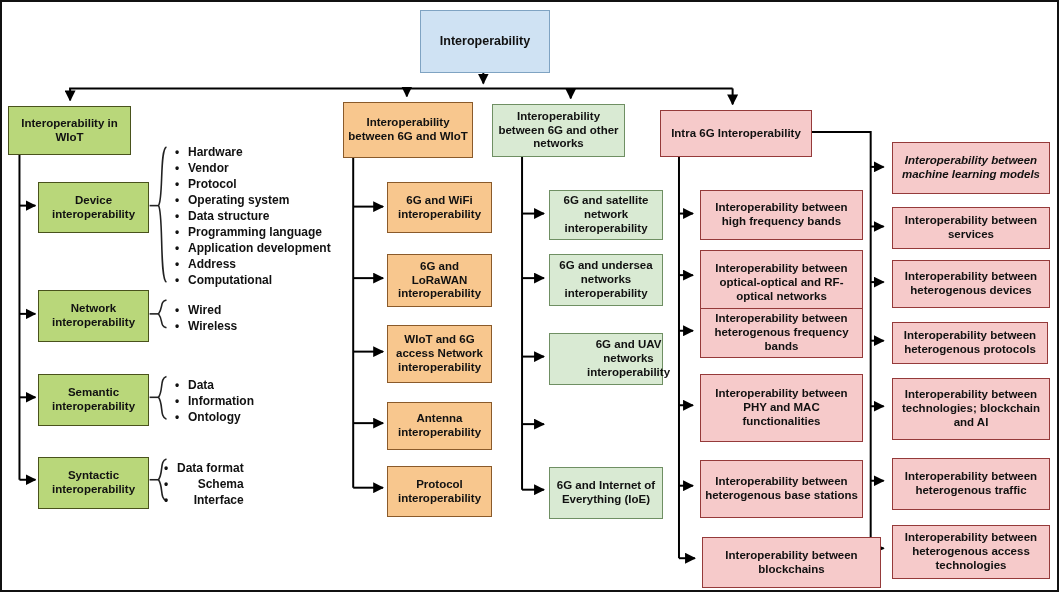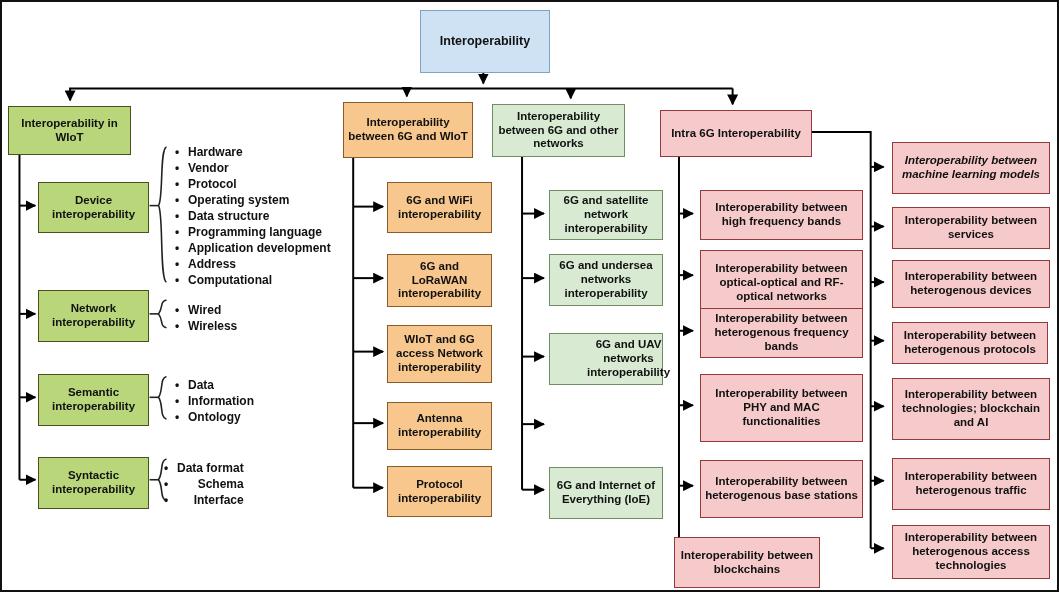--- a/index.html
+++ b/index.html
@@ -162,21 +162,21 @@
   <div class="box lgreen" style="left:547px;top:252px;width:114px;height:52px;">6G and undersea networks interoperability</div>
   <div class="box lgreen" style="left:547px;top:331px;width:114px;height:52px;padding-left:48px;">6G and UAV networks interoperability</div>
   <div class="box lgreen" style="left:547px;top:465px;width:114px;height:52px;">6G and Internet of Everything (IoE)</div>
 
   <div class="box pink" style="left:658px;top:108px;width:152px;height:47px;">Intra 6G Interoperability</div>
   <div class="box pink" style="left:698px;top:188px;width:163px;height:50px;">Interoperability between high frequency bands</div>
   <div class="box pink" style="left:698px;top:248px;width:163px;height:66px;">Interoperability between optical-optical and RF-optical networks</div>
   <div class="box pink" style="left:698px;top:306px;width:163px;height:50px;">Interoperability between heterogenous frequency bands</div>
   <div class="box pink" style="left:698px;top:372px;width:163px;height:68px;">Interoperability between PHY and MAC functionalities</div>
   <div class="box pink" style="left:698px;top:458px;width:163px;height:58px;">Interoperability between heterogenous base stations</div>
-  <div class="box pink" style="left:672px;top:535px;width:146px;height:51px;">Interoperability between blockchains</div>
+  <div class="box pink" style="left:700px;top:535px;width:179px;height:51px;">Interoperability between blockchains</div>
 
   <div class="box pink" style="left:890px;top:140px;width:158px;height:52px;font-style:italic;">Interoperability between machine learning models</div>
   <div class="box pink" style="left:890px;top:205px;width:158px;height:42px;">Interoperability between services</div>
   <div class="box pink" style="left:890px;top:258px;width:158px;height:48px;">Interoperability between heterogenous devices</div>
   <div class="box pink" style="left:890px;top:320px;width:156px;height:42px;">Interoperability between heterogenous protocols</div>
   <div class="box pink" style="left:890px;top:376px;width:158px;height:62px;">Interoperability between technologies; blockchain and AI</div>
   <div class="box pink" style="left:890px;top:456px;width:158px;height:52px;">Interoperability between heterogenous traffic</div>
   <div class="box pink" style="left:890px;top:523px;width:158px;height:54px;">Interoperability between heterogenous access technologies</div>
 
 </div>

